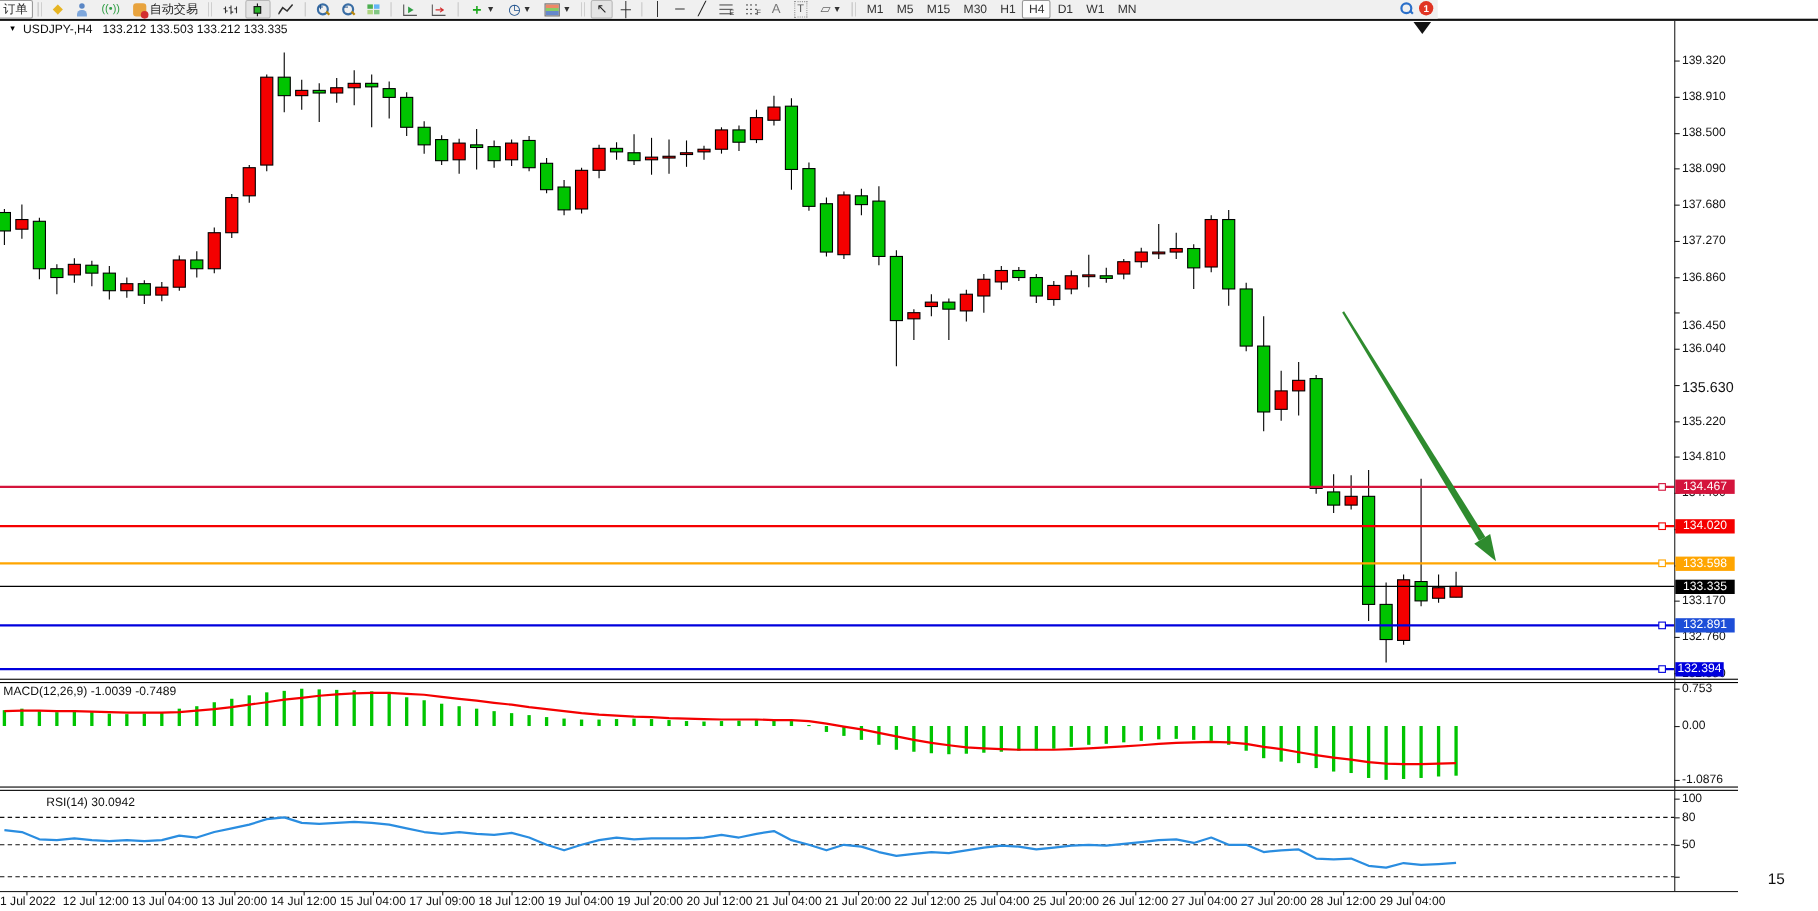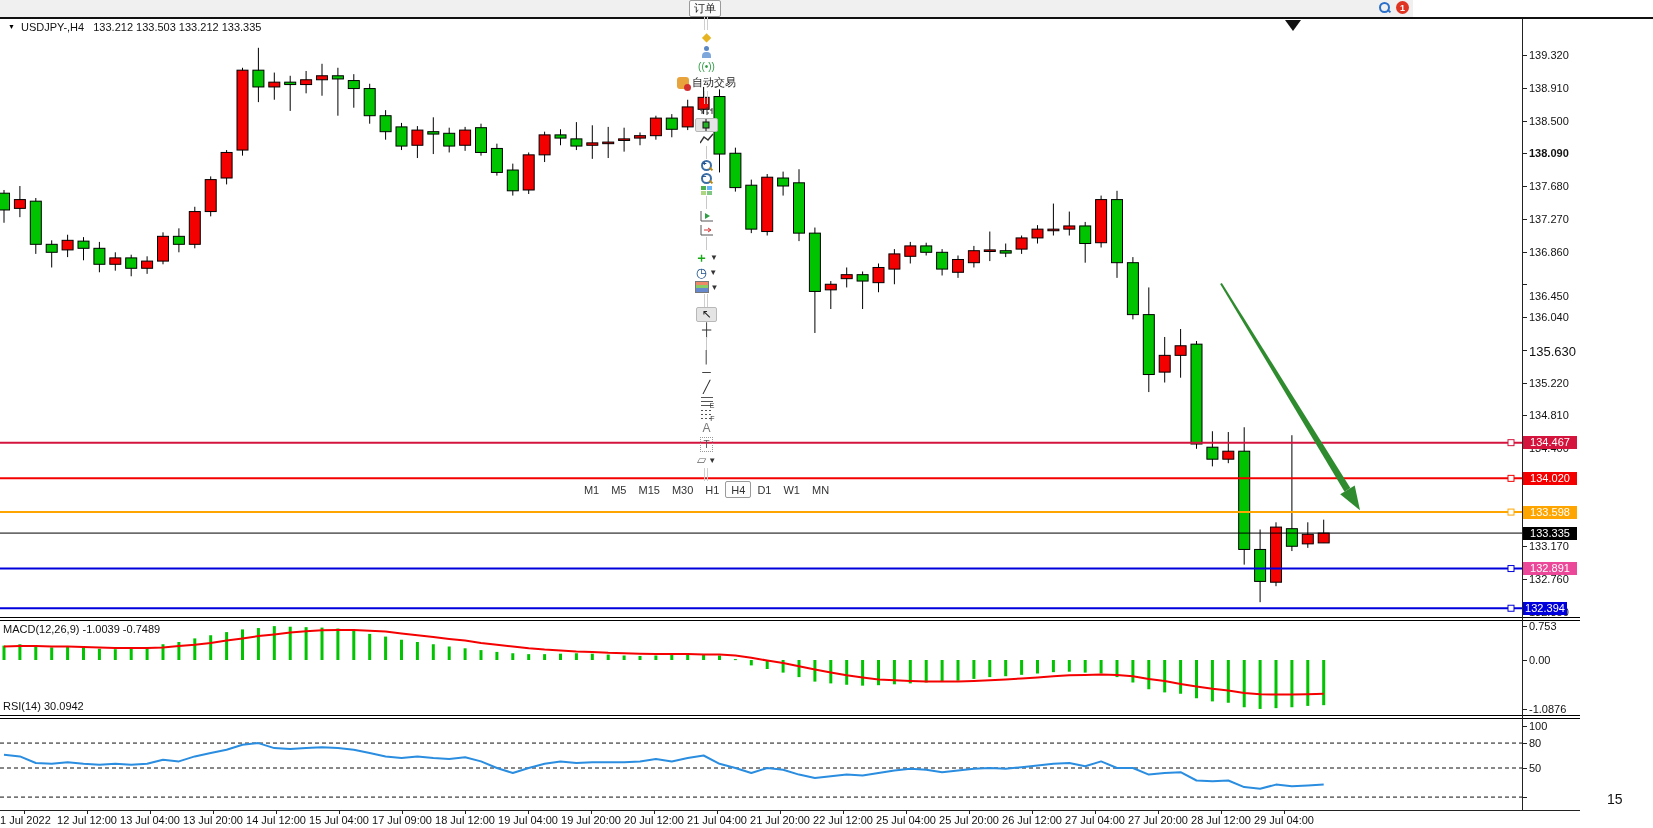--- a/index.html
+++ b/index.html
@@ -1,19 +1,19 @@
 <!DOCTYPE html>
 <html><head>
 <meta charset="utf-8">
 <style>
   html,body{margin:0;padding:0;width:1653px;height:828px;background:#fff;overflow:hidden;
     font-family:"Liberation Sans","DejaVu Sans",sans-serif;-webkit-font-smoothing:antialiased;}
   
-  #toolbar{position:absolute;left:0;top:0;width:1413px;height:17px;background:#f0f0f0;
-    display:flex;align-items:center;z-index:10;font-size:11px;color:#222;flex-direction:column;}
+  #toolbar{position:absolute;left:0;top:0;width:1307px;height:17px;background:#f0f0f0;
+    display:flex;align-items:center;z-index:10;font-size:11px;color:#222;}
   .tb-btn{height:15px;display:flex;align-items:center;padding:0 4px;margin:0 1px;cursor:default;
     border:1px solid transparent;border-radius:2px;white-space:nowrap;}
   .tb-btn.pressed{background:#e4e4e4;border:1px solid #b8b8b8;}
   .tb-sep{width:1px;height:13px;background:#c8c8c8;margin:0 4px;flex:none;}
   .grip{width:5px;height:13px;margin:0 3px;flex:none;
     background:repeating-linear-gradient(90deg,#cfcfcf 0 1px,transparent 1px 3px);}
   .ico{display:inline-block;line-height:13px;font-size:12px;}
   .caret{font-size:8px;color:#333;margin-left:2px;}
   .mag{position:relative;width:11px;height:11px;flex:none;}
   .mag .lens{position:absolute;left:0;top:0;width:7px;height:7px;border:2px solid #3a6ea5;border-radius:50%;}
@@ -215,21 +215,21 @@
 <div class="sepline" style="top:617px;"></div>
 <div class="sepline" style="top:620px;"></div>
 <div class="sepline" style="top:715px;"></div>
 <div class="sepline" style="top:718px;"></div>
 <div id="axis-vline"></div>
 <div id="time-axis-line"></div>
 
 <div class="ind-label" style="top:623px;">
   <span>MACD(12,26,9)</span> <span>-1.0039 -0.7489</span>
 </div>
-<div class="ind-label" style="top:700px;">
+<div class="ind-label" style="top:724px;margin-left:39px;">
   <span>RSI(14)</span> <span>30.0942</span>
 </div>
 
 <div class="clickzone" style="left:0;top:19px;width:1522px;height:598px;"></div>
 <div class="clickzone" style="left:0;top:621px;width:1522px;height:94px;"></div>
 <div class="clickzone" style="left:0;top:719px;width:1522px;height:91px;"></div>
 <div class="clickzone" style="left:1522px;top:19px;width:60px;height:791px;"></div>
 <div class="clickzone" style="left:0;top:810px;width:1522px;height:18px;"></div>
 
 <svg id="chart-svg" width="1653" height="828" viewBox="0 0 1653 828">
@@ -504,30 +504,30 @@
     <line x1="0" y1="768" x2="1522" y2="768" stroke="#111" stroke-width="1" stroke-dasharray="4 3"></line>
     <line x1="0" y1="797.085" x2="1522" y2="797.085" stroke="#111" stroke-width="1" stroke-dasharray="4 3"></line>
     <polyline points="4,754.7 19.9,756.4 35.8,763.0 51.7,763.8 67.6,762.2 83.5,763.8 99.4,764.7 115.3,763.8 131.2,764.7 147.1,763.8 163,759.7 178.9,761.4 194.8,756.4 210.70000000000002,753.0 226.6,749.7 242.5,744.7 258.4,743.1 274.3,748.1 290.2,748.9 306.1,748.1 322,747.2 337.90000000000003,748.1 353.8,749.7 369.7,753.0 385.6,756.4 401.5,758.0 417.40000000000003,756.4 433.3,758.0 449.2,758.9 465.1,757.2 481,761.4 496.90000000000003,768.0 512.8,773.0 528.7,768.0 544.6,763.8 560.5,761.4 576.4,763.0 592.3000000000001,762.2 608.2,762.2 624.1,762.2 640,761.4 655.9,758.9 671.8000000000001,761.4 687.7,758.0 703.6,755.5 719.5,763.8 735.4,768.0 751.3000000000001,773.0 767.2,768.0 783.1,769.7 799,774.6 814.9,778.0 830.8000000000001,776.3 846.7,774.6 862.6,775.5 878.5,773.0 894.4,770.5 910.3000000000001,768.8 926.2,769.7 942.1,772.2 958,770.5 973.9,768.8 989.8000000000001,768.0 1005.7,768.8 1021.6,767.2 1037.5,765.5 1053.4,763.8 1069.3,763.0 1085.2,766.3 1101.1000000000001,761.4 1117,768.0 1132.9,768.0 1148.8,774.6 1164.7,773.0 1180.6000000000001,772.2 1196.5,780.5 1212.4,781.3 1228.3,780.5 1244.2,787.1 1260.1000000000001,788.8 1276,784.6 1291.9,786.3 1307.8,785.5 1323.7,784.5" fill="none" stroke="#2a8de0" stroke-width="2" stroke-linejoin="round"></polyline>
   </svg>
 
 <div id="dyn-layer">
     <div style="position:absolute;left:1523px;top:436.2px;width:54px;height:13px;z-index:7;background:#d4143c;color:#fff;font-size:11px;line-height:13px;text-align:center;">134.467</div>
     <div style="position:absolute;left:1523px;top:471.9px;width:54px;height:13px;z-index:7;background:#f50000;color:#fff;font-size:11px;line-height:13px;text-align:center;">134.020</div>
     <div style="position:absolute;left:1523px;top:505.6px;width:54px;height:13px;z-index:7;background:#ffa500;color:#fff;font-size:11px;line-height:13px;text-align:center;">133.598</div>
     <div style="position:absolute;left:1523px;top:526.6px;width:54px;height:13px;z-index:7;background:#000000;color:#fff;font-size:11px;line-height:13px;text-align:center;">133.335</div>
-    <div style="position:absolute;left:1523px;top:562.0px;width:54px;height:13px;z-index:7;background:#ec4899;color:#fff;font-size:11px;line-height:13px;text-align:center;">132.891</div>
+    <div style="position:absolute;left:1523px;top:562.0px;width:54px;height:13px;z-index:7;background:#1d4ed8;color:#fff;font-size:11px;line-height:13px;text-align:center;">132.891</div>
     <div style="position:absolute;left:1523px;top:601.7px;width:44px;height:13px;z-index:7;background:#0000dd;color:#fff;font-size:11px;line-height:13px;text-align:center;">132.394</div>
     <div style="position:absolute;left:1522px;top:55px;width:5px;height:1px;background:#222;z-index:4;"></div>
     <div style="position:absolute;left:1529px;top:49px;font-size:11px;color:#111;z-index:4;">139.320</div>
     <div style="position:absolute;left:1522px;top:87.75px;width:5px;height:1px;background:#222;z-index:4;"></div>
     <div style="position:absolute;left:1529px;top:82px;font-size:11px;color:#111;z-index:4;">138.910</div>
     <div style="position:absolute;left:1522px;top:120.5px;width:5px;height:1px;background:#222;z-index:4;"></div>
     <div style="position:absolute;left:1529px;top:115px;font-size:11px;color:#111;z-index:4;">138.500</div>
     <div style="position:absolute;left:1522px;top:153.25px;width:5px;height:1px;background:#222;z-index:4;"></div>
-    <div style="position:absolute;left:1529px;top:147px;font-size:11px;color:#111;z-index:4;font-weight:bold;">138.090</div>
+    <div style="position:absolute;left:1529px;top:147px;font-size:11px;color:#111;z-index:4;">138.090</div>
     <div style="position:absolute;left:1522px;top:186px;width:5px;height:1px;background:#222;z-index:4;"></div>
     <div style="position:absolute;left:1529px;top:180px;font-size:11px;color:#111;z-index:4;">137.680</div>
     <div style="position:absolute;left:1522px;top:218.75px;width:5px;height:1px;background:#222;z-index:4;"></div>
     <div style="position:absolute;left:1529px;top:213px;font-size:11px;color:#111;z-index:4;">137.270</div>
     <div style="position:absolute;left:1522px;top:251.5px;width:5px;height:1px;background:#222;z-index:4;"></div>
     <div style="position:absolute;left:1529px;top:246px;font-size:11px;color:#111;z-index:4;">136.860</div>
     <div style="position:absolute;left:1522px;top:284.25px;width:5px;height:1px;background:#222;z-index:4;"></div>
     <div style="position:absolute;left:1529px;top:290px;font-size:11px;color:#111;z-index:4;">136.450</div>
     <div style="position:absolute;left:1522px;top:317px;width:5px;height:1px;background:#222;z-index:4;"></div>
     <div style="position:absolute;left:1529px;top:311px;font-size:11px;color:#111;z-index:4;">136.040</div>

